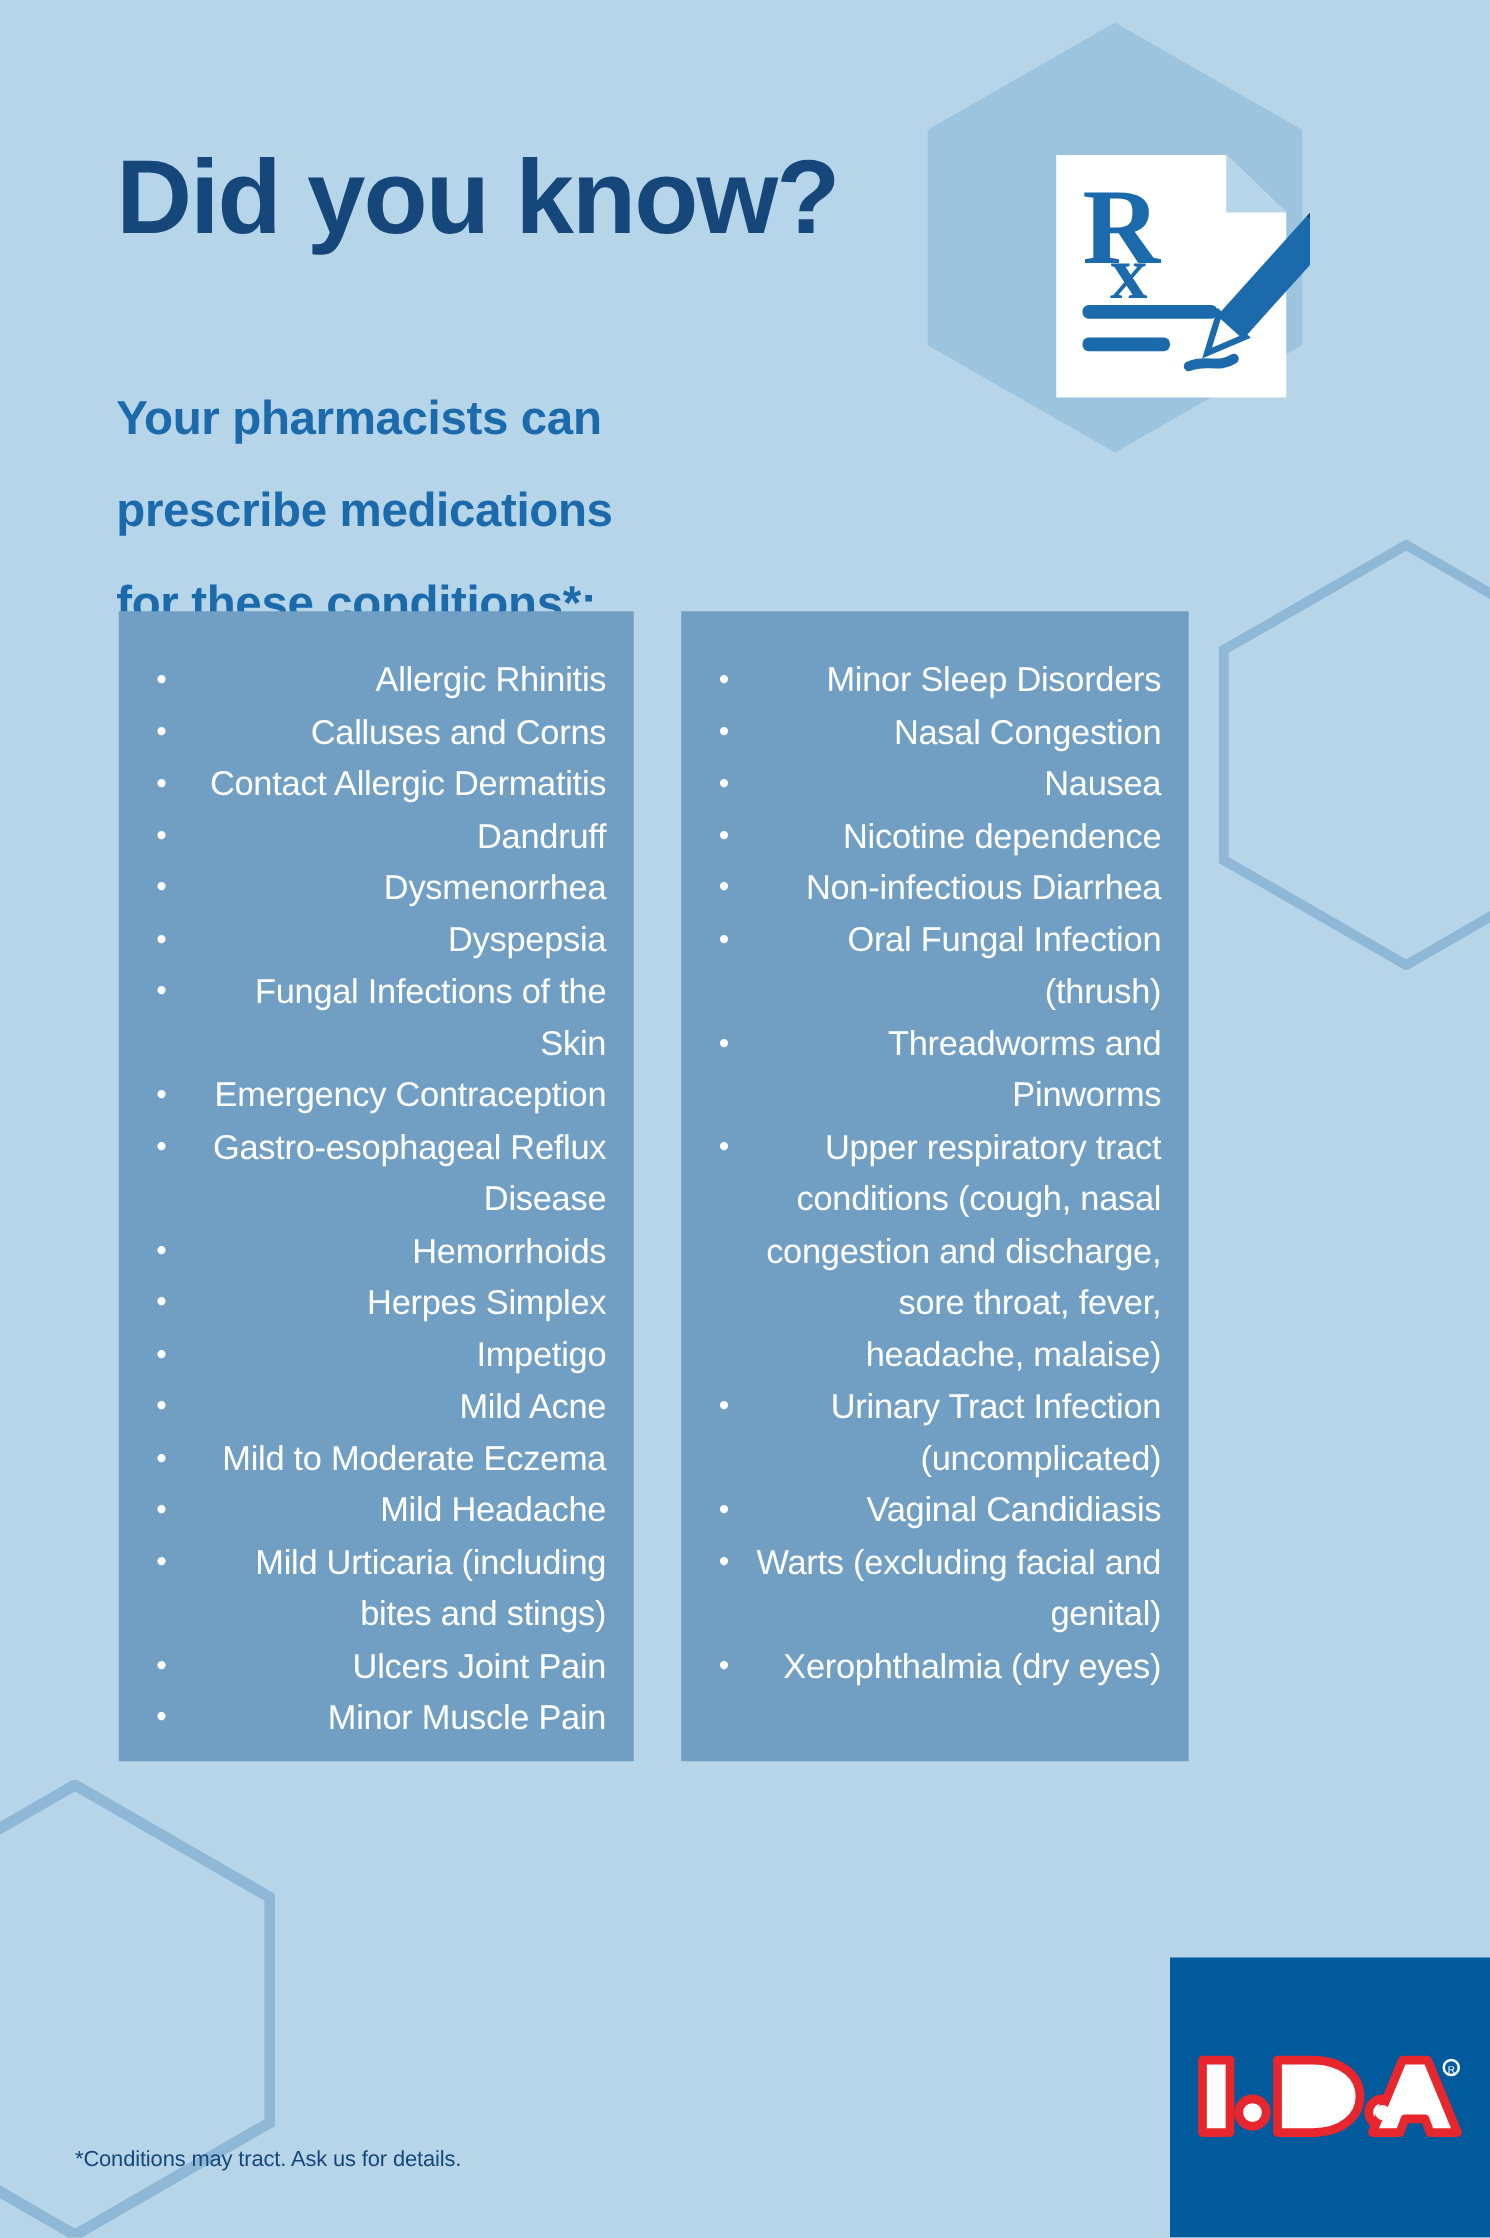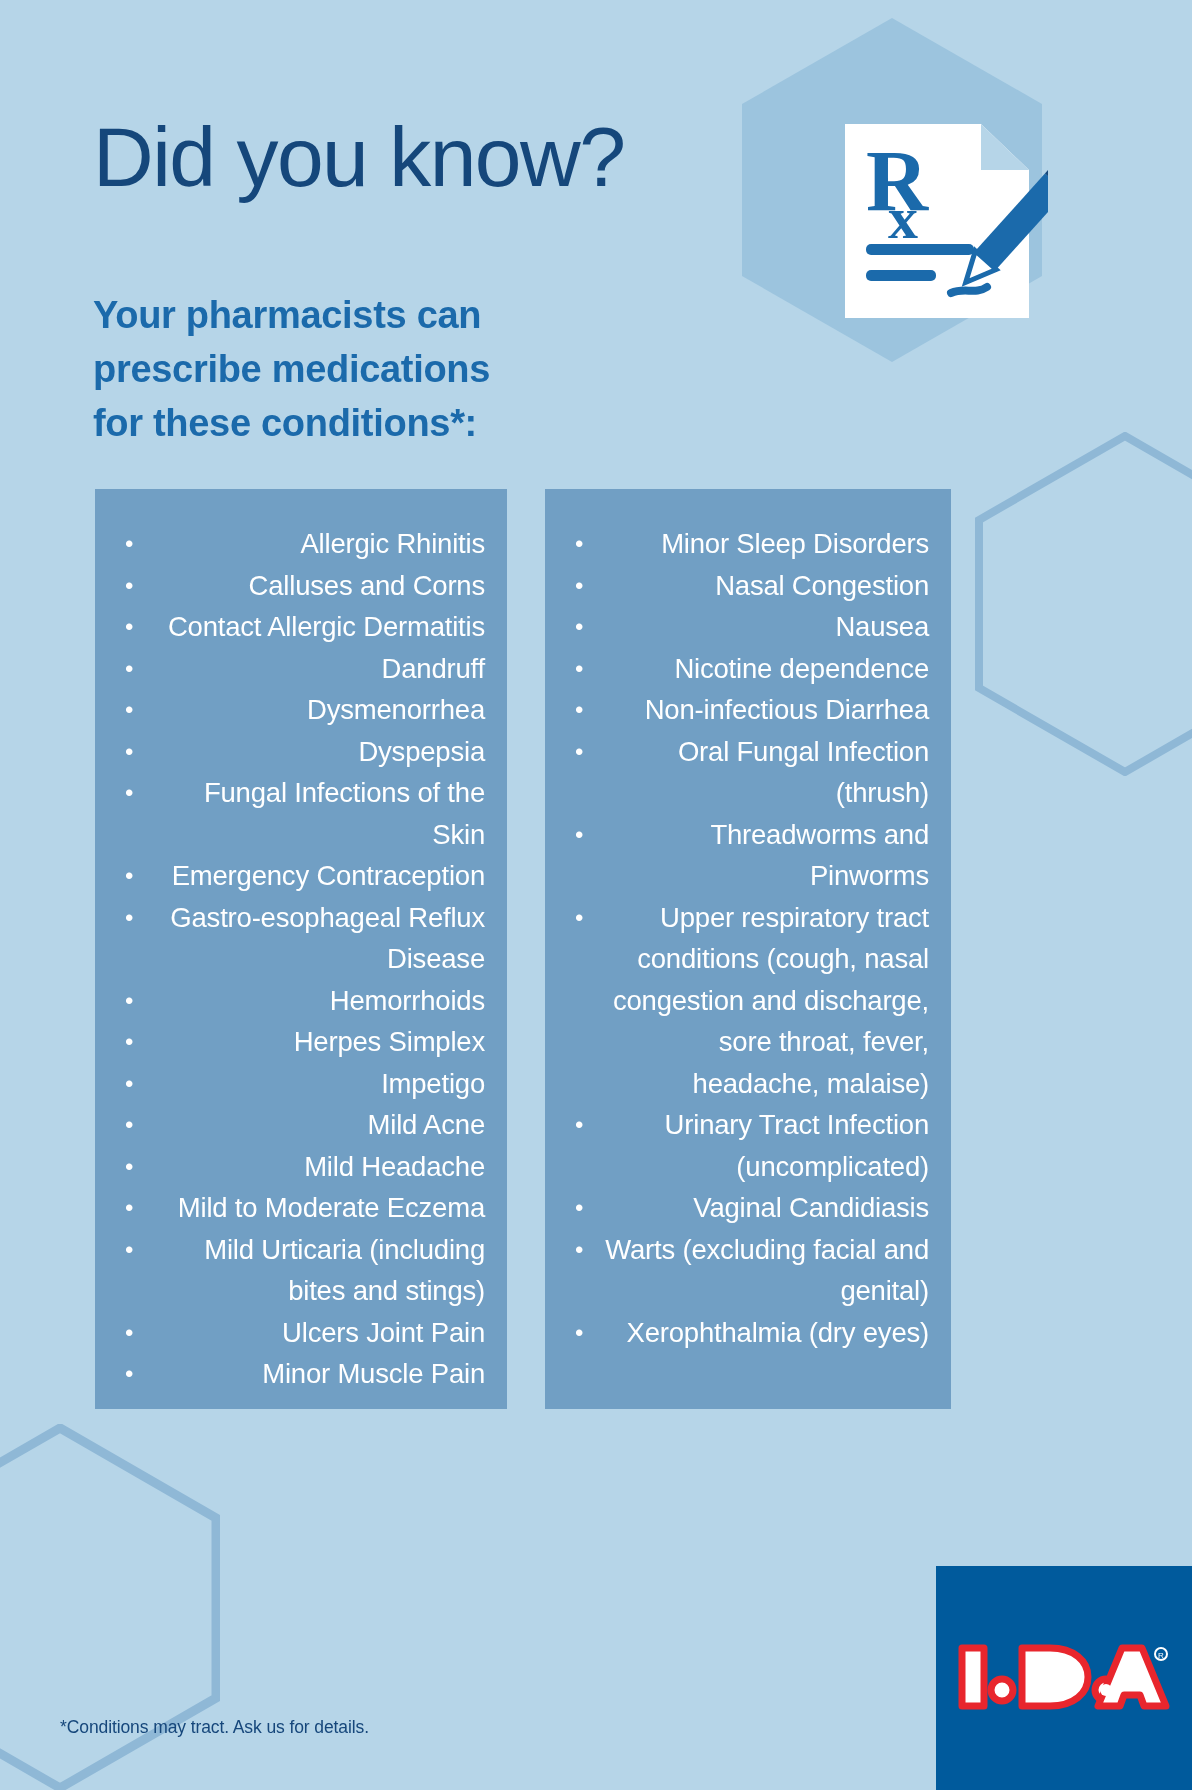--- a/index.html
+++ b/index.html
@@ -57,37 +57,37 @@
     width: 215px;
     height: 206px;
   }
 
   
   .headline {
     position: absolute;
     left: 93px;
     top: 115px;
     font-size: 84px;
-    font-weight: 400;
+    font-weight: 700;
     line-height: 1.0;
     color: #15477b;
     letter-spacing: -1.5px;
   }
   .subhead {
     position: absolute;
     left: 93px;
     top: 289px;
     width: 560px;
     font-size: 38px;
     font-weight: 700;
     line-height: 1.42;
     color: #1b6aab;
     letter-spacing: -0.3px;
   }
-  .subhead .sub-line { display: block; }
+  .subhead .sub-line { display: block; margin-top: 20px; }
 
   
   .panels {
     position: absolute;
     left: 0;
     top: 0;
     width: 1192px;
     height: 1790px;
   }
   .panel {
@@ -207,22 +207,22 @@
           <li>Dandruff</li>
           <li>Dysmenorrhea</li>
           <li>Dyspepsia</li>
           <li>Fungal Infections of the Skin</li>
           <li>Emergency Contraception</li>
           <li>Gastro-esophageal Reflux Disease</li>
           <li>Hemorrhoids</li>
           <li>Herpes Simplex</li>
           <li>Impetigo</li>
           <li>Mild Acne</li>
+          <li>Mild to Moderate Eczema</li>
           <li>Mild Headache</li>
-          <li>Mild to Moderate Eczema</li>
           <li>Mild Urticaria (including bites and stings)</li>
           <li>Ulcers Joint Pain</li>
           <li>Minor Muscle Pain</li>
         </ul>
     </div>
     <div class="panel panel-right">
       <ul class="cond-list" id="list-right">
           <li>Minor Sleep Disorders</li>
           <li>Nasal Congestion</li>
           <li>Nausea</li>

